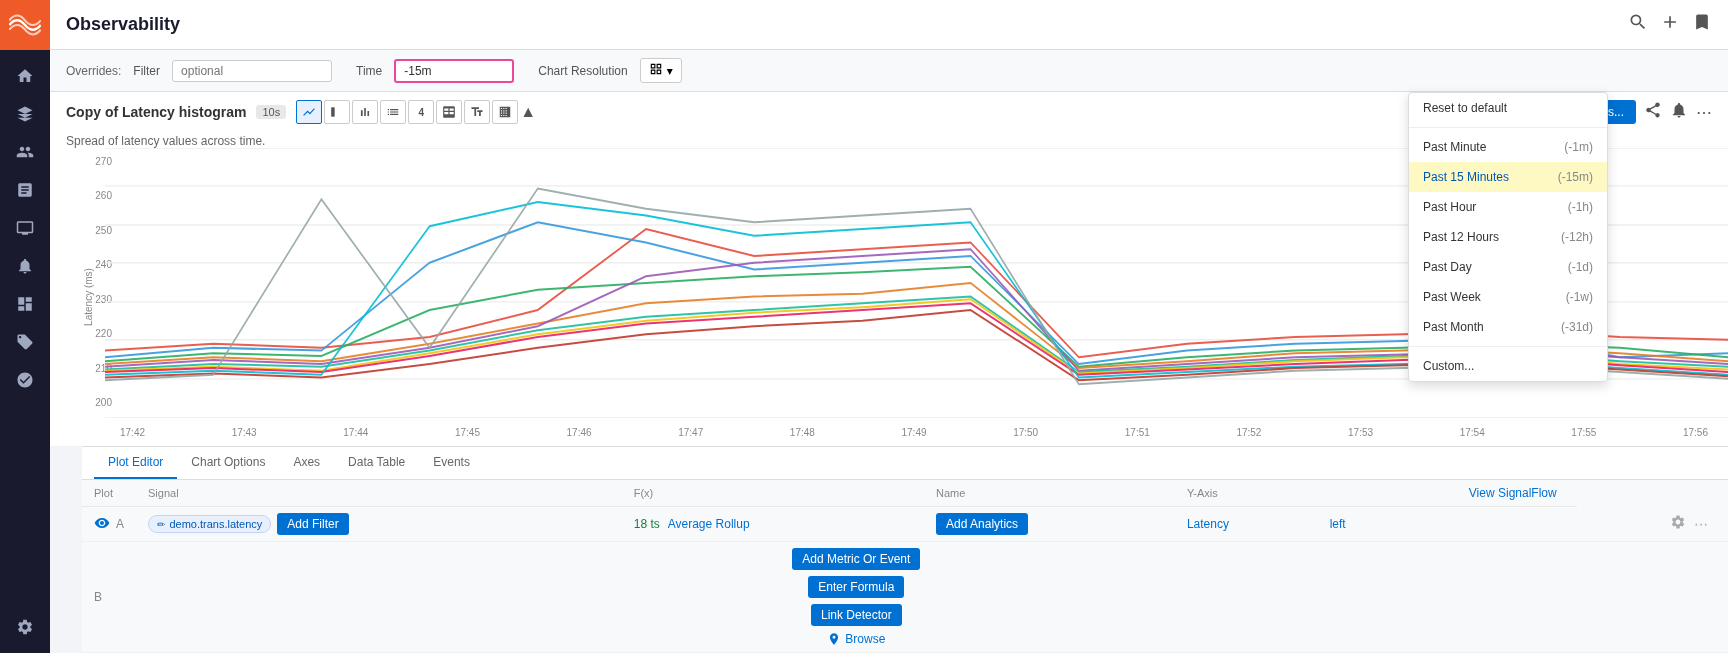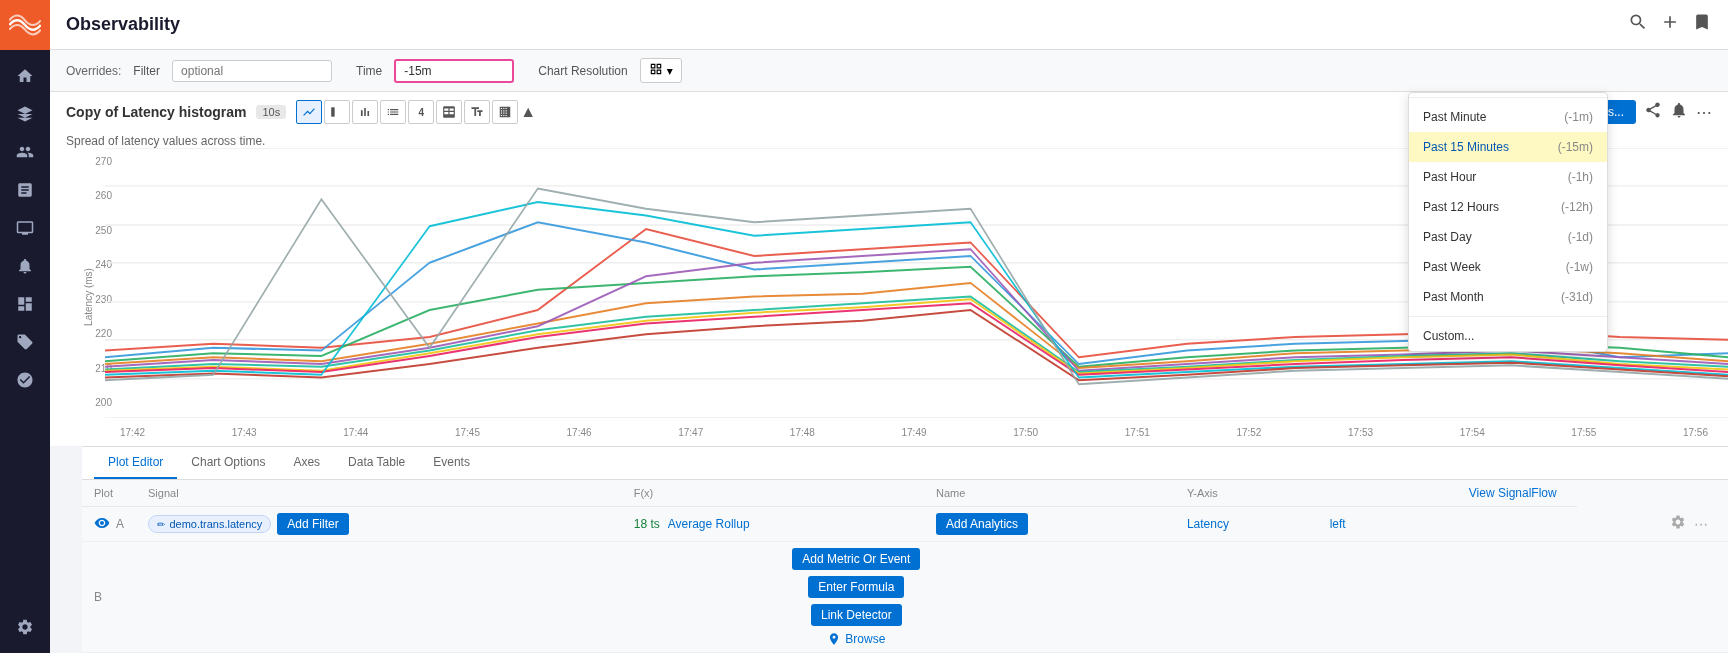--- a/index.html
+++ b/index.html
@@ -190,20 +190,23 @@
       <button class="chart-res-btn">
         <span>
           <svg width="14" height="14" viewBox="0 0 24 24" fill="currentColor">
               <path d="M3 3v8h8V3H3zm6 6H5V5h4v4zm-6 4v8h8v-8H3zm6 6H5v-4h4v4zm4-16v8h8V3h-8zm6 6h-4V5h4v4zm-6 4v8h8v-8h-8zm6 6h-4v-4h4v4z"></path>
             </svg>
         </span>
         <span>▾</span>
       </button>
 
       <div class="time-dropdown">
+        <div class="time-dropdown-item">
+          <span>Reset to default</span>
+        </div>
         <div class="time-dropdown-sep"></div>
         <div class="time-dropdown-item">
           <span>Past Minute</span>
           <span class="time-dropdown-shortcut">(-1m)</span>
         </div>
         <div class="time-dropdown-item selected">
           <span>Past 15 Minutes</span>
           <span class="time-dropdown-shortcut">(-15m)</span>
         </div>
         <div class="time-dropdown-item">

